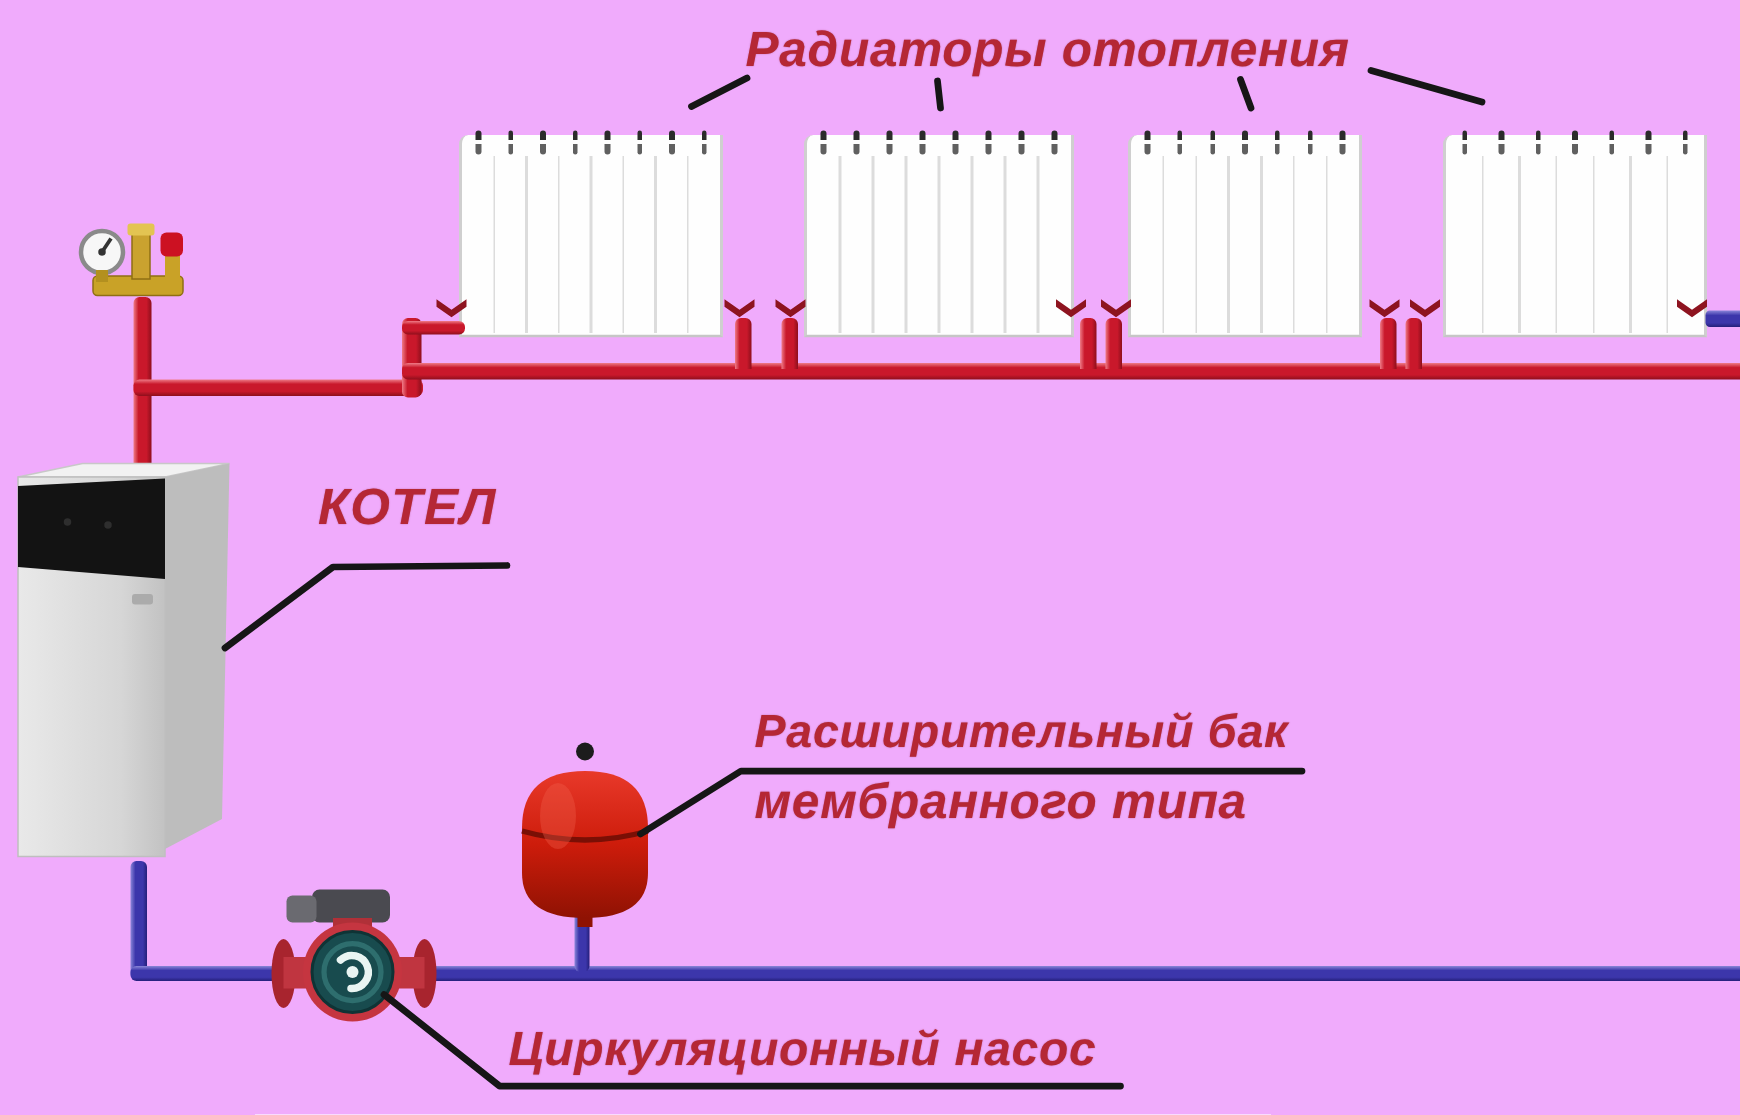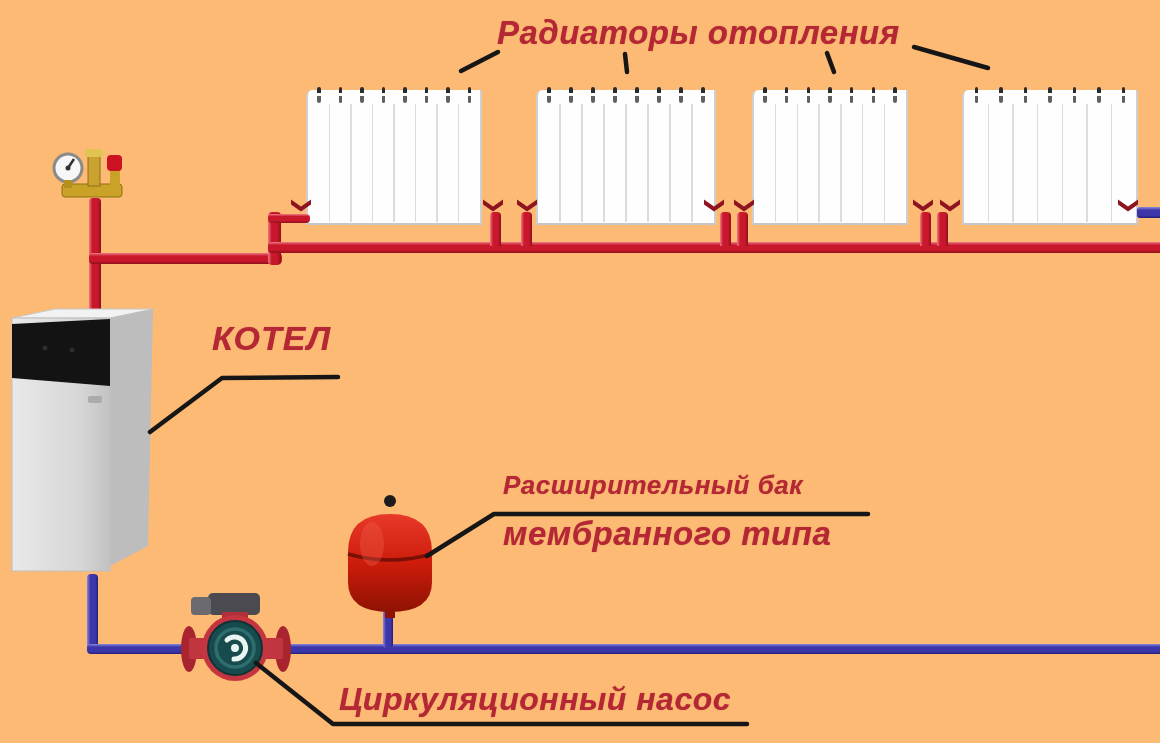--- a/index.html
+++ b/index.html
@@ -1,27 +1,27 @@
 <!DOCTYPE html>
 <html><head>
 <meta charset="utf-8">
 <style>
   html,body{margin:0;padding:0;background:#fff;}
   #canvas{
-    position:relative;width:1160px;height:743px;background:#fdba74;overflow:hidden;
+    position:relative;width:1160px;height:743px;background:#f0abfc;overflow:hidden;
     font-family:"Liberation Sans", sans-serif;
   }
   
   .lbl{
     position:absolute;color:var(--label-red,#b52735);font-weight:bold;font-style:italic;
     white-space:nowrap;letter-spacing:.5px;text-shadow:0 0 1px rgba(120,10,20,.45);
   }
   #lbl-radiators{left:497px;top:14px;font-size:33px;}
   #lbl-boiler{left:212px;top:319px;font-size:34px;letter-spacing:1px;}
-  #lbl-tank1{left:503px;top:470px;font-size:26px;}
+  #lbl-tank1{left:503px;top:470px;font-size:31px;}
   #lbl-tank2{left:503px;top:515px;font-size:33px;}
   #lbl-pump{left:339px;top:681px;font-size:32px;}
   
   #leaders{position:absolute;left:0;top:0;width:1160px;height:743px;pointer-events:none;z-index:8;}
   #leaders *{stroke:var(--leader,#161616);stroke-width:4.5;fill:none;stroke-linecap:round;stroke-linejoin:round;}
   
   .pipe{position:absolute;border-radius:4px;z-index:2;}
   .hot{background:linear-gradient(to bottom,#ef7b87 0%,var(--hot,#c9182b) 28%,var(--hot,#c9182b) 72%,#8e0f1c 100%);}
   .hot.v{background:linear-gradient(to right,#ef7b87 0%,var(--hot,#c9182b) 28%,var(--hot,#c9182b) 72%,#8e0f1c 100%);}
   .cold{background:linear-gradient(to bottom,#8a86d8 0%,var(--cold,#3c36ab) 30%,var(--cold,#3c36ab) 75%,#241f7a 100%);}

